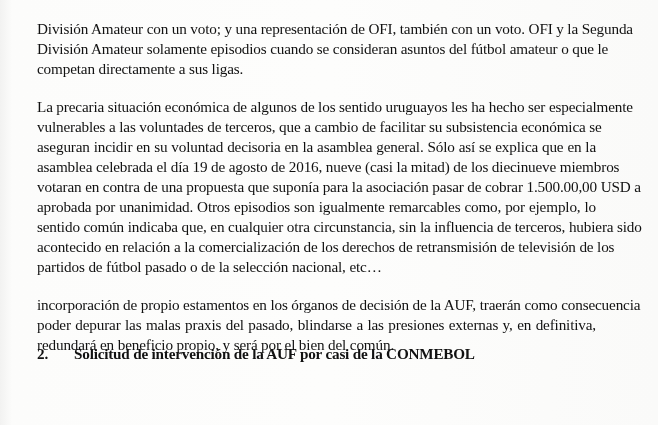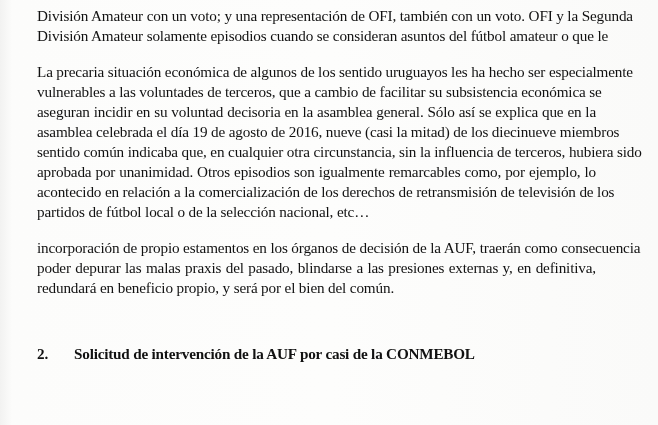--- a/index.html
+++ b/index.html
@@ -24,21 +24,21 @@
     .content {
       position: absolute;
       left: 37px;
       top: 1px;
       width: 559px;
     }
     .para {
       font-size: 15.2px;
       line-height: 20px;
       text-align: justify;
-      margin: 5px 0 16px 0;
+      margin: 18px 0 16px 0;
       letter-spacing: -0.15px;
     }
     .para .line {
       display: block;
       text-align: justify;
       text-align-last: justify;
       white-space: nowrap;
     }
     .para .line.last {
       text-align-last: left;
@@ -60,31 +60,33 @@
   </style>
 </head>
 <body>
 
 <div class="page">
   <div class="content">
 
     <p class="para">
       <span class="line">División Amateur con un voto; y una representación de OFI, también con un voto. OFI y la Segunda</span>
       <span class="line">División Amateur solamente episodios cuando se consideran asuntos del fútbol amateur o que le</span>
+      <span class="line last">competan directamente a sus ligas.</span>
     </p>
 
     <p class="para">
       <span class="line">La precaria situación económica de algunos de los sentido uruguayos les ha hecho ser especialmente</span>
       <span class="line">vulnerables a las voluntades de terceros, que a cambio de facilitar su subsistencia económica se</span>
       <span class="line">aseguran incidir en su voluntad decisoria en la asamblea general. Sólo así se explica que en la</span>
       <span class="line">asamblea celebrada el día 19 de agosto de 2016, nueve (casi la mitad) de los diecinueve miembros</span>
+      <span class="line">votaran en contra de una propuesta que suponía para la asociación pasar de cobrar 1.500.00,00 USD a</span>
+      <span class="line">aprobada por unanimidad. Otros episodios son igualmente remarcables como, por ejemplo, lo</span>
       <span class="line">sentido común indicaba que, en cualquier otra circunstancia, sin la influencia de terceros, hubiera sido</span>
-      <span class="line">aprobada por unanimidad. Otros episodios son igualmente remarcables como, por ejemplo, lo</span>
       <span class="line">acontecido en relación a la comercialización de los derechos de retransmisión de televisión de los</span>
-      <span class="line last">partidos de fútbol local o de la selección nacional, etc…</span>
+      <span class="line last">partidos de fútbol pasado o de la selección nacional, etc…</span>
     </p>
 
     <p class="para">
       <span class="line">incorporación de propio estamentos en los órganos de decisión de la AUF, traerán como consecuencia</span>
       <span class="line">poder depurar las malas praxis del pasado, blindarse a las presiones externas y, en definitiva,</span>
       <span class="line last">redundará en beneficio propio, y será por el bien del común.</span>
     </p>
 
   </div>
 

